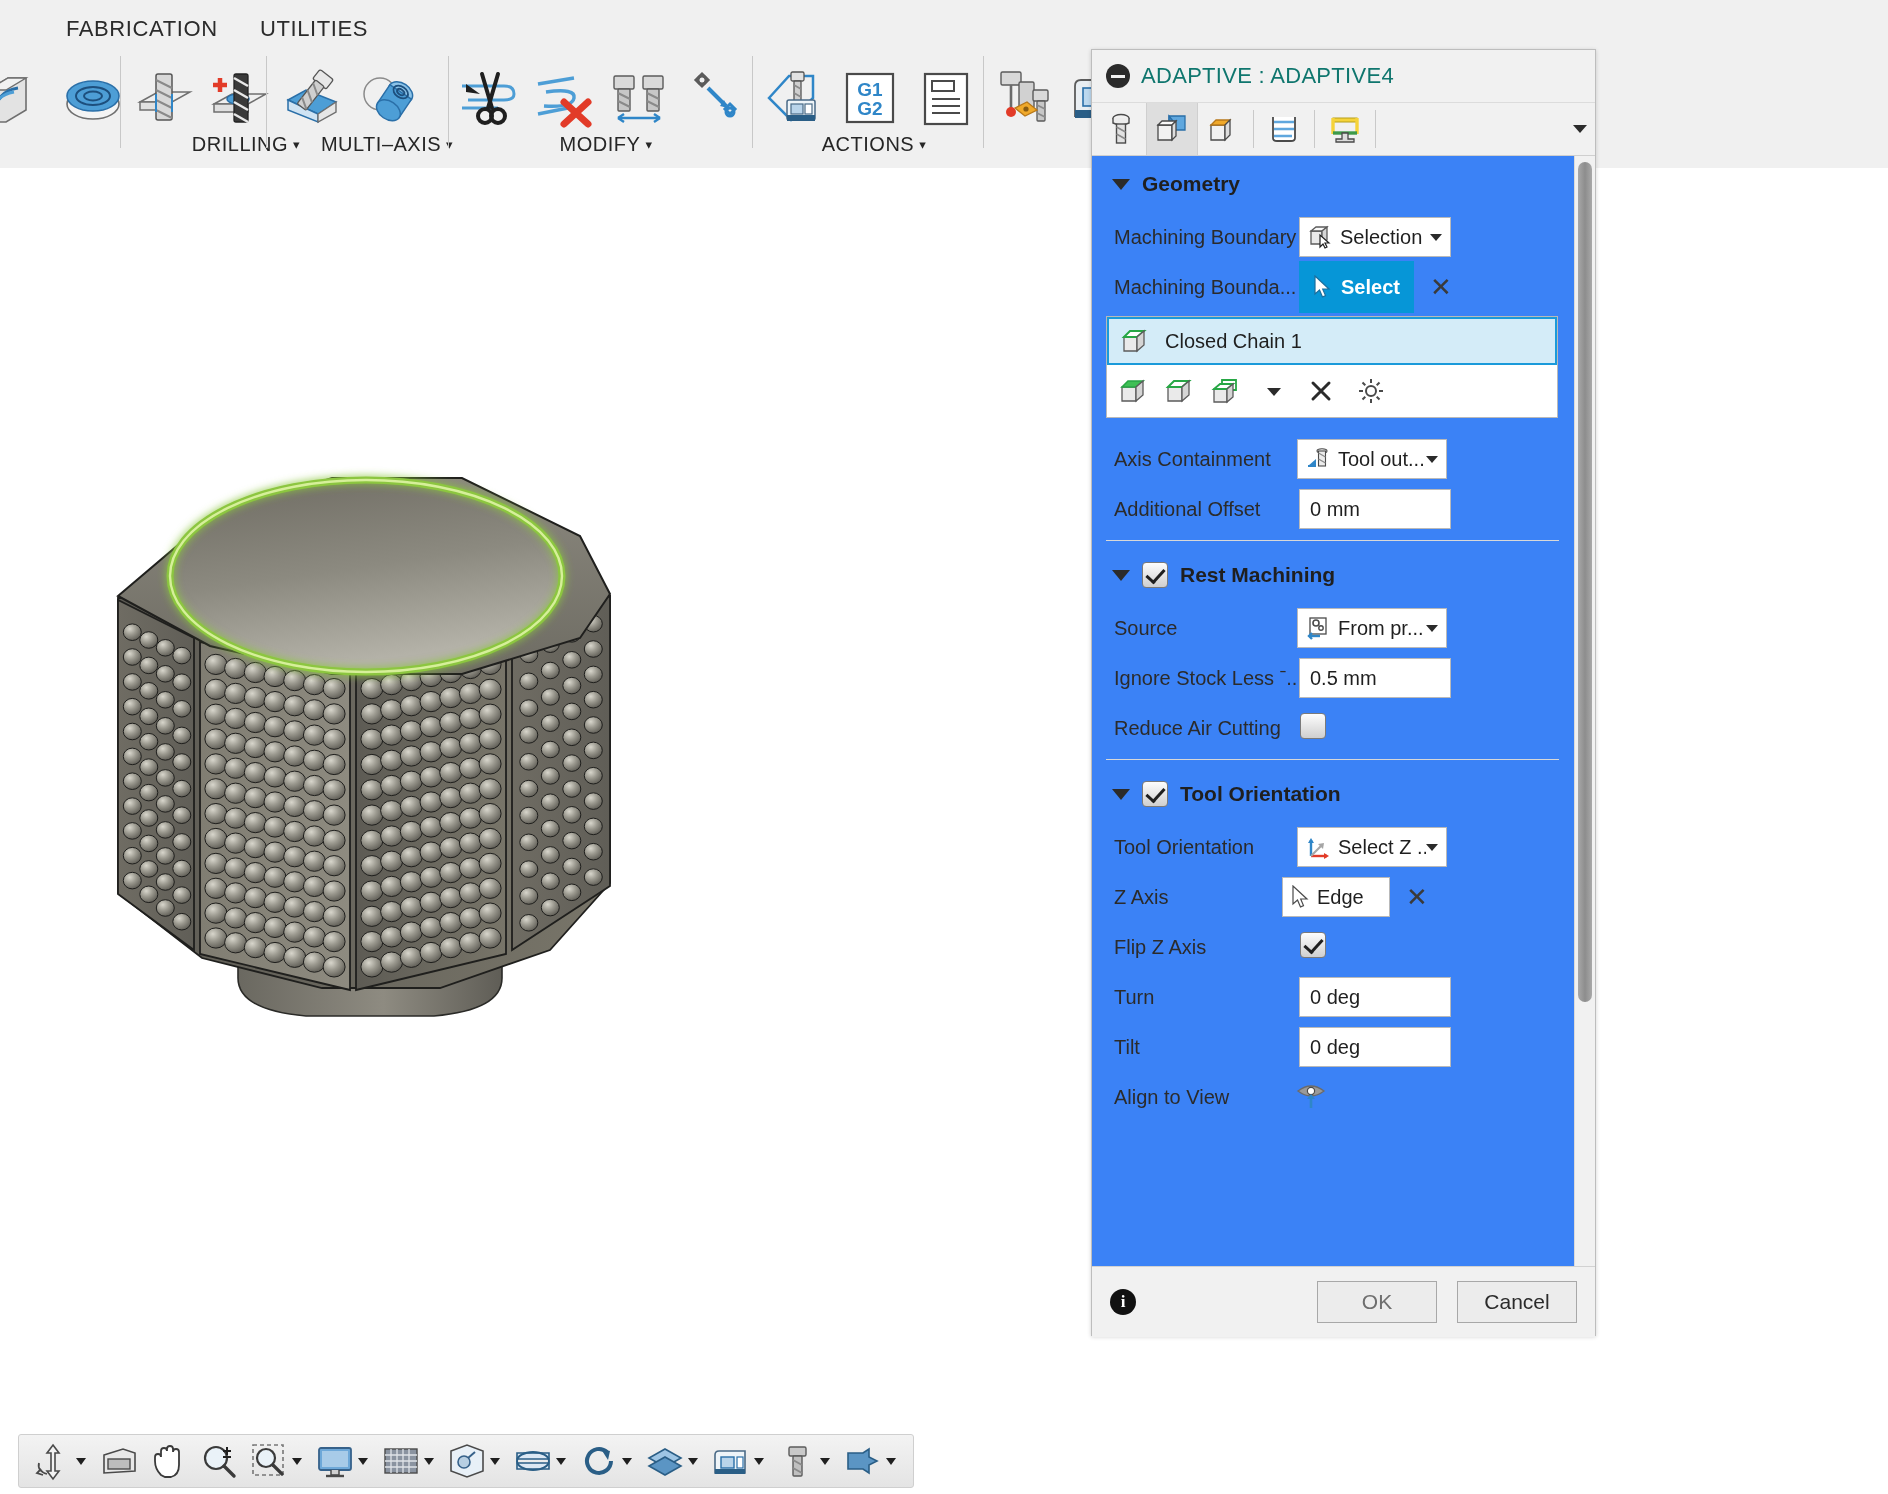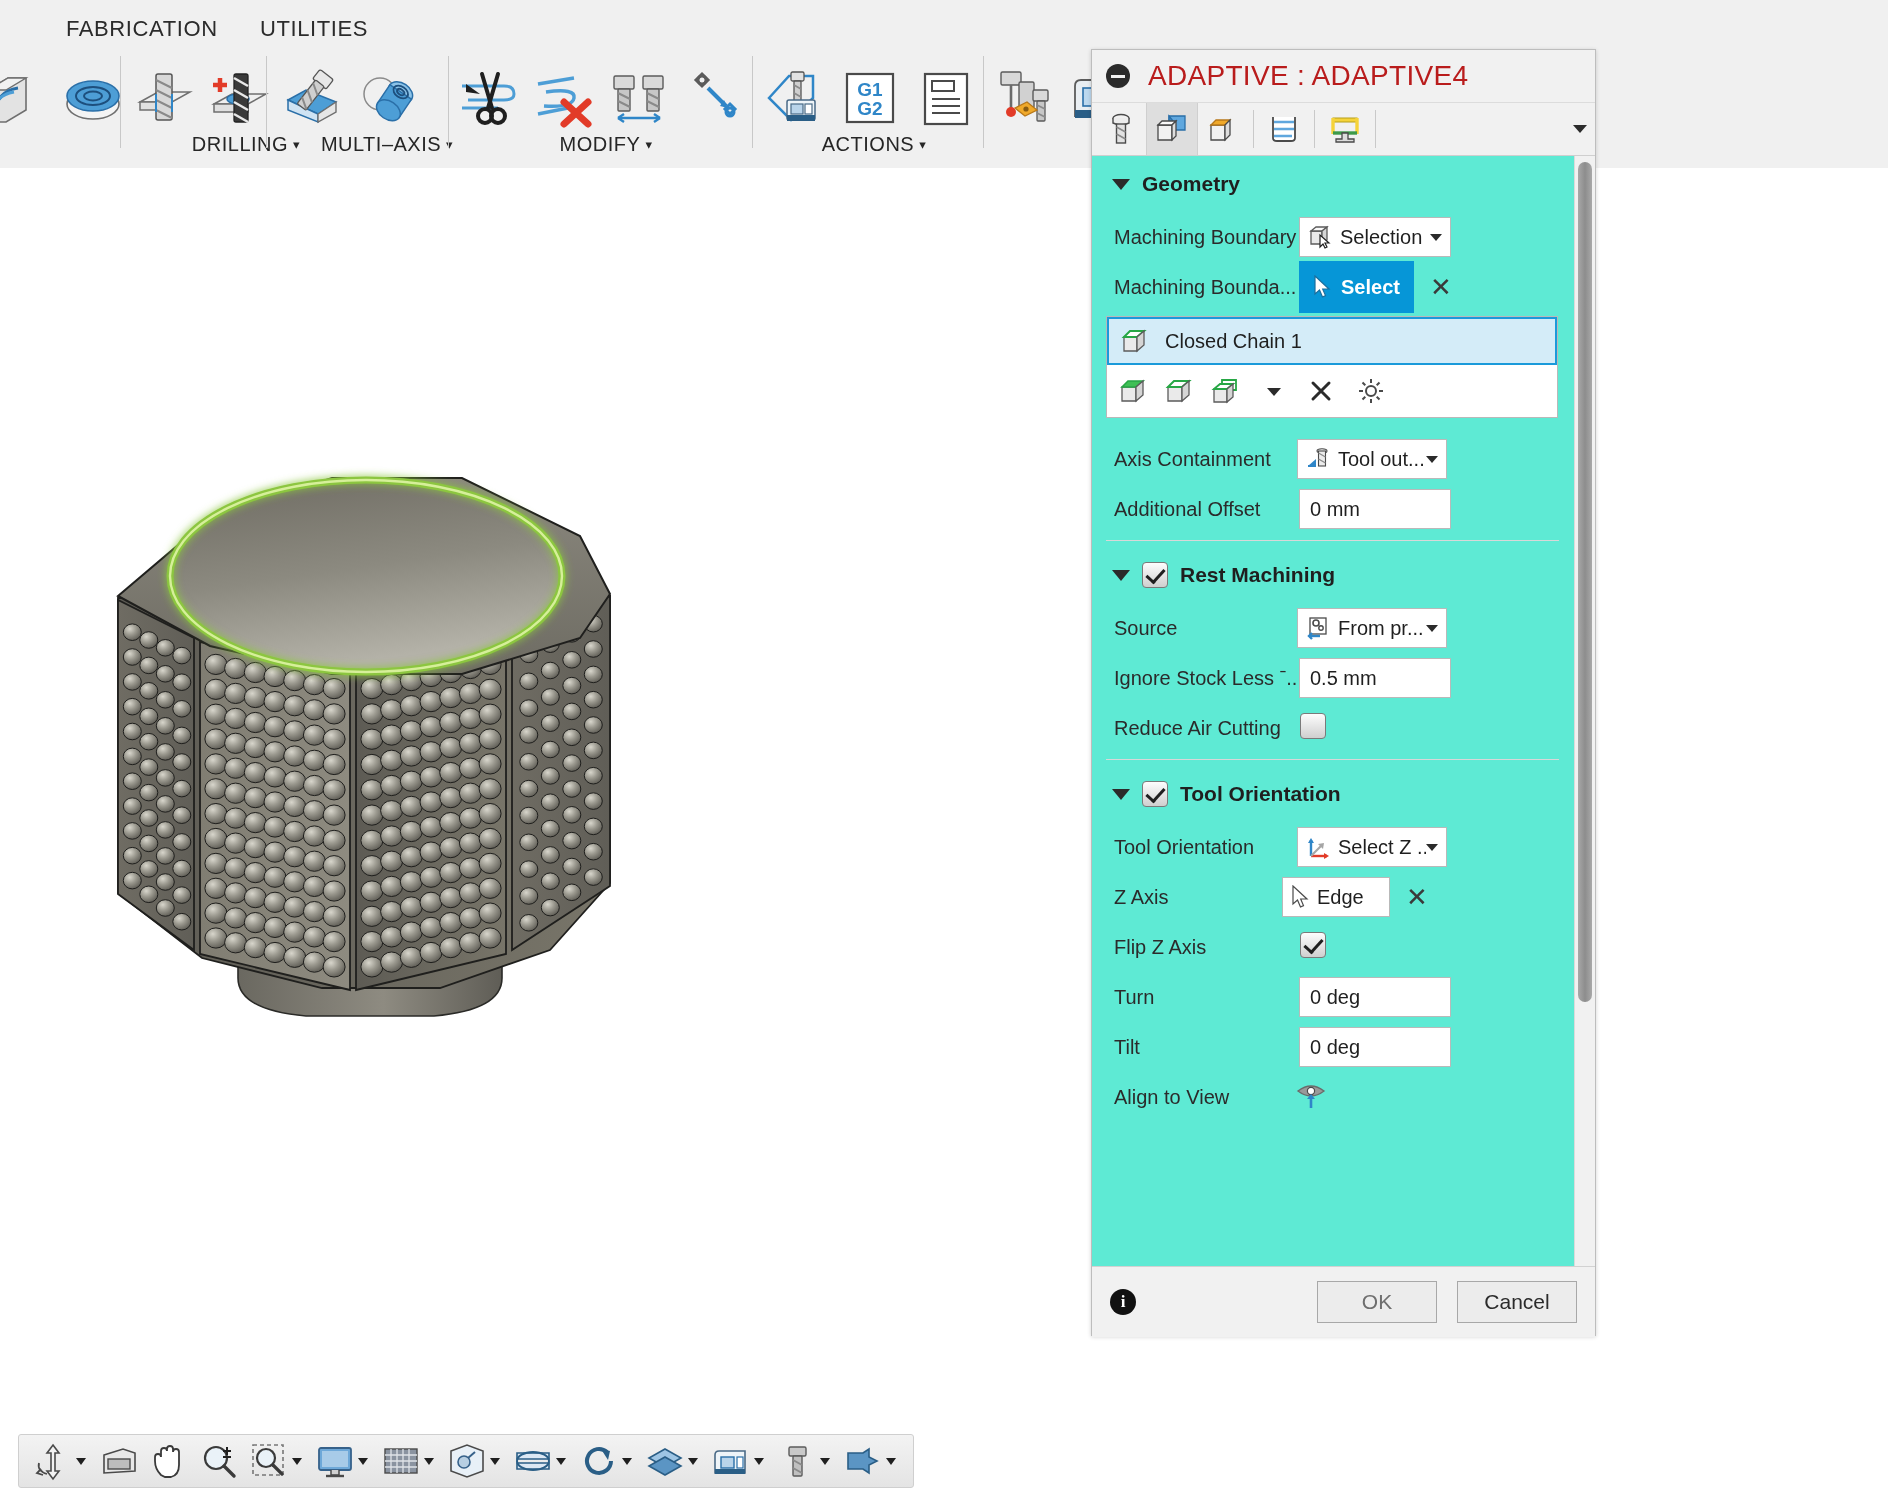--- a/index.html
+++ b/index.html
@@ -44,33 +44,33 @@
   .bt-ico{width:40px;height:40px;position:relative;}
   .bt-car{width:16px;height:40px;display:flex;align-items:center;justify-content:center;}
 
   
   .dialog{position:absolute;left:1091px;top:49px;width:503px;height:1285px;
           background:#f1f1f1;border:1px solid #bdbdbd;box-shadow:0 1px 4px rgba(0,0,0,.18);}
   .dlg-title{position:relative;height:52px;background:#f1f1f1;border-bottom:1px solid #dcdcdc;
              display:flex;align-items:center;padding-left:14px;}
   .dlg-minus{width:24px;height:24px;border-radius:50%;background:#2b2b2b;position:relative;flex:0 0 auto;}
   .dlg-minus::after{content:"";position:absolute;left:5px;top:10.5px;width:14px;height:3px;background:#f1f1f1;}
-  .dlg-title-txt{font-size:28px;color:#b91c1c;margin-left:18px;letter-spacing:.3px;}
+  .dlg-title-txt{font-size:22px;color:#0f766e;margin-left:11px;letter-spacing:.3px;}
 
   .dlg-tabs{height:52px;background:#f1f1f1;border-bottom:1px solid #cfcfcf;
             display:flex;align-items:stretch;padding-left:4px;position:relative;}
   .dtab{width:50px;display:flex;align-items:center;justify-content:center;position:relative;}
   .dtab.active{background:#dedede;border-left:1px solid #cfcfcf;border-right:1px solid #cfcfcf;}
   .dtab-sep{width:1px;margin:7px 5px;background:#c9c9c9;}
   .dtab-ico{width:34px;height:34px;position:relative;}
   .dlg-dd{position:absolute;right:8px;top:50%;transform:translateY(-50%);
           width:0;height:0;border-left:7px solid transparent;border-right:7px solid transparent;
           border-top:8px solid #2b2b2b;}
 
-  .dlg-body{position:relative;height:1110px;overflow:hidden;background:#5eead4;}
+  .dlg-body{position:relative;height:1110px;overflow:hidden;background:#3b82f6;}
   .dlg-scroll-track{position:absolute;right:0;top:0;width:20px;height:1110px;background:#f1f1f1;
                     border-left:1px solid #dadada;}
   .dlg-scroll-thumb{position:absolute;right:3px;top:6px;width:14px;height:840px;border-radius:7px;
                     background:linear-gradient(90deg,#a8a8a8,#8d8d8d,#a8a8a8);}
   .dlg-content{position:absolute;left:0;top:0;width:483px;}
 
   .sec-hdr{display:flex;align-items:center;height:56px;padding-left:20px;gap:12px;}
   .tri{width:0;height:0;border-left:9px solid transparent;border-right:9px solid transparent;
        border-top:11px solid #2b2b2b;}
   .sec-title{font-size:21px;font-weight:bold;color:#1f1f1f;}

